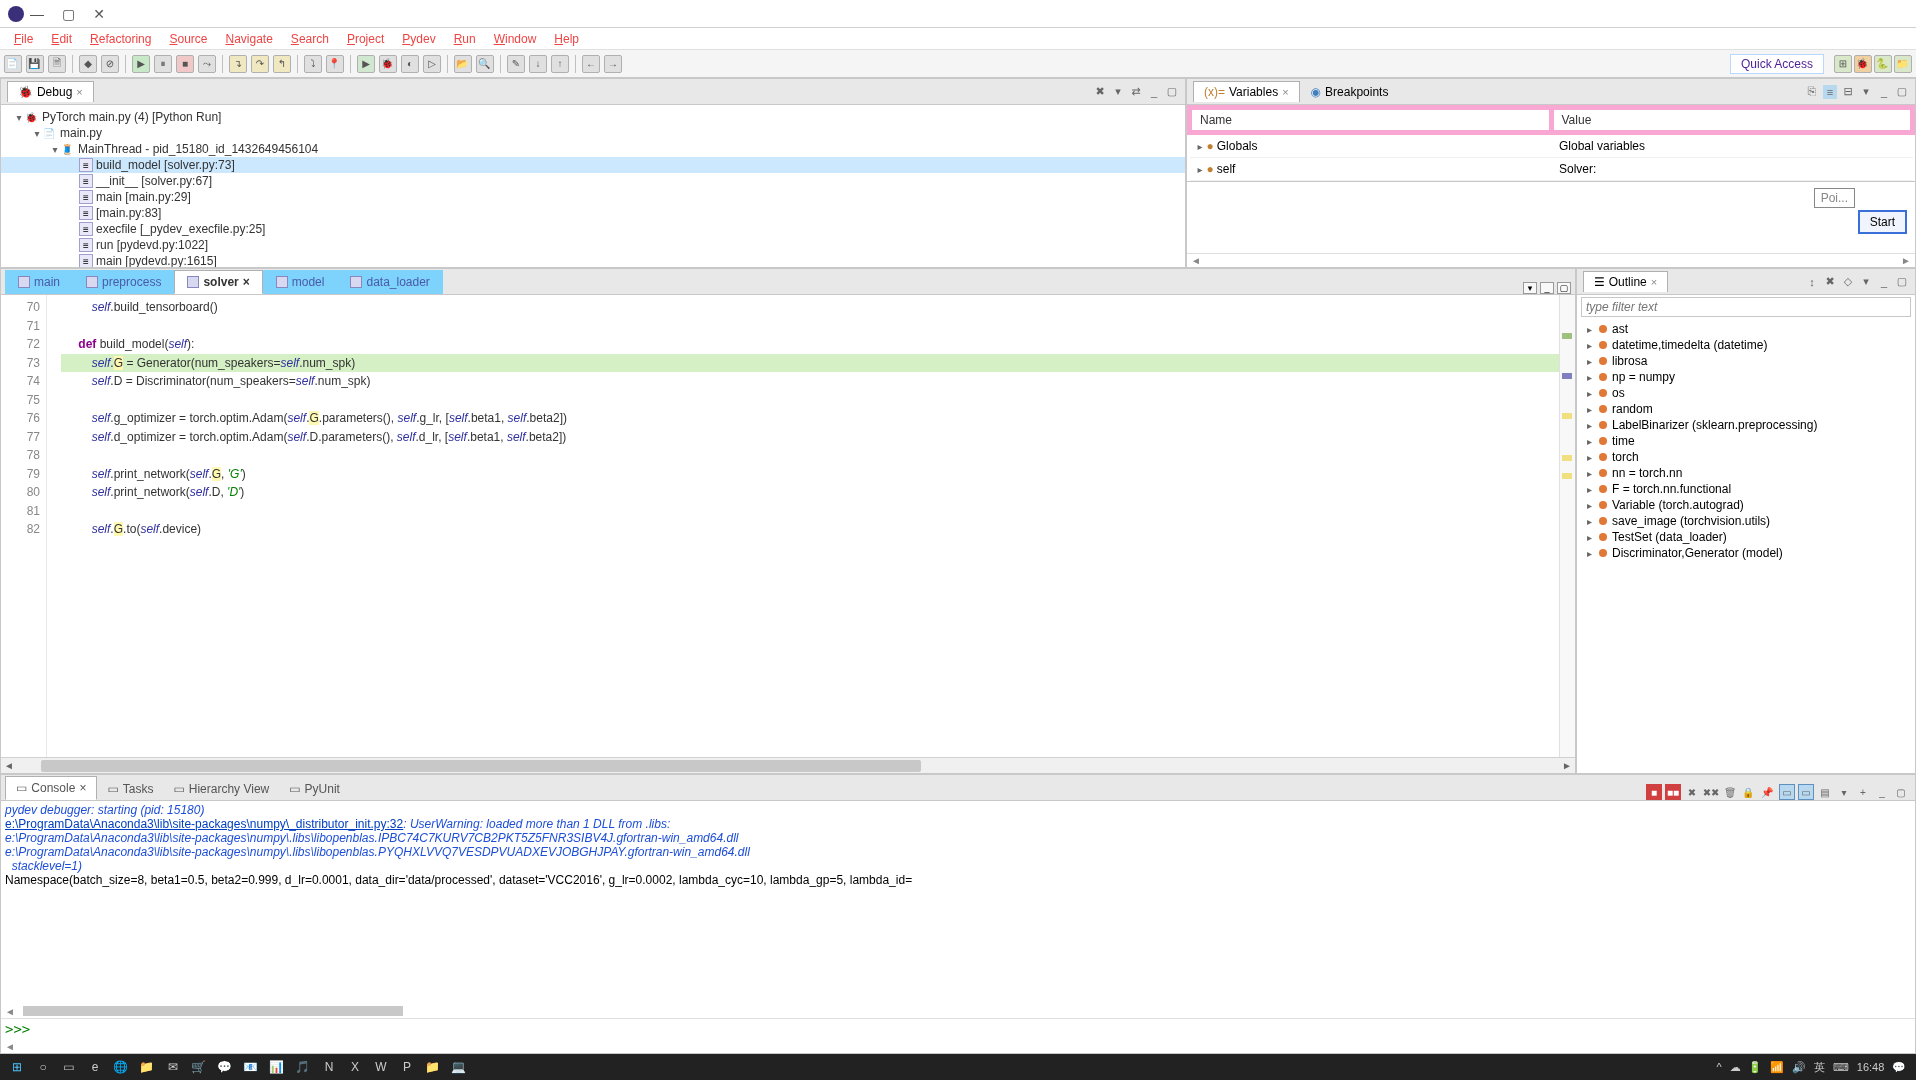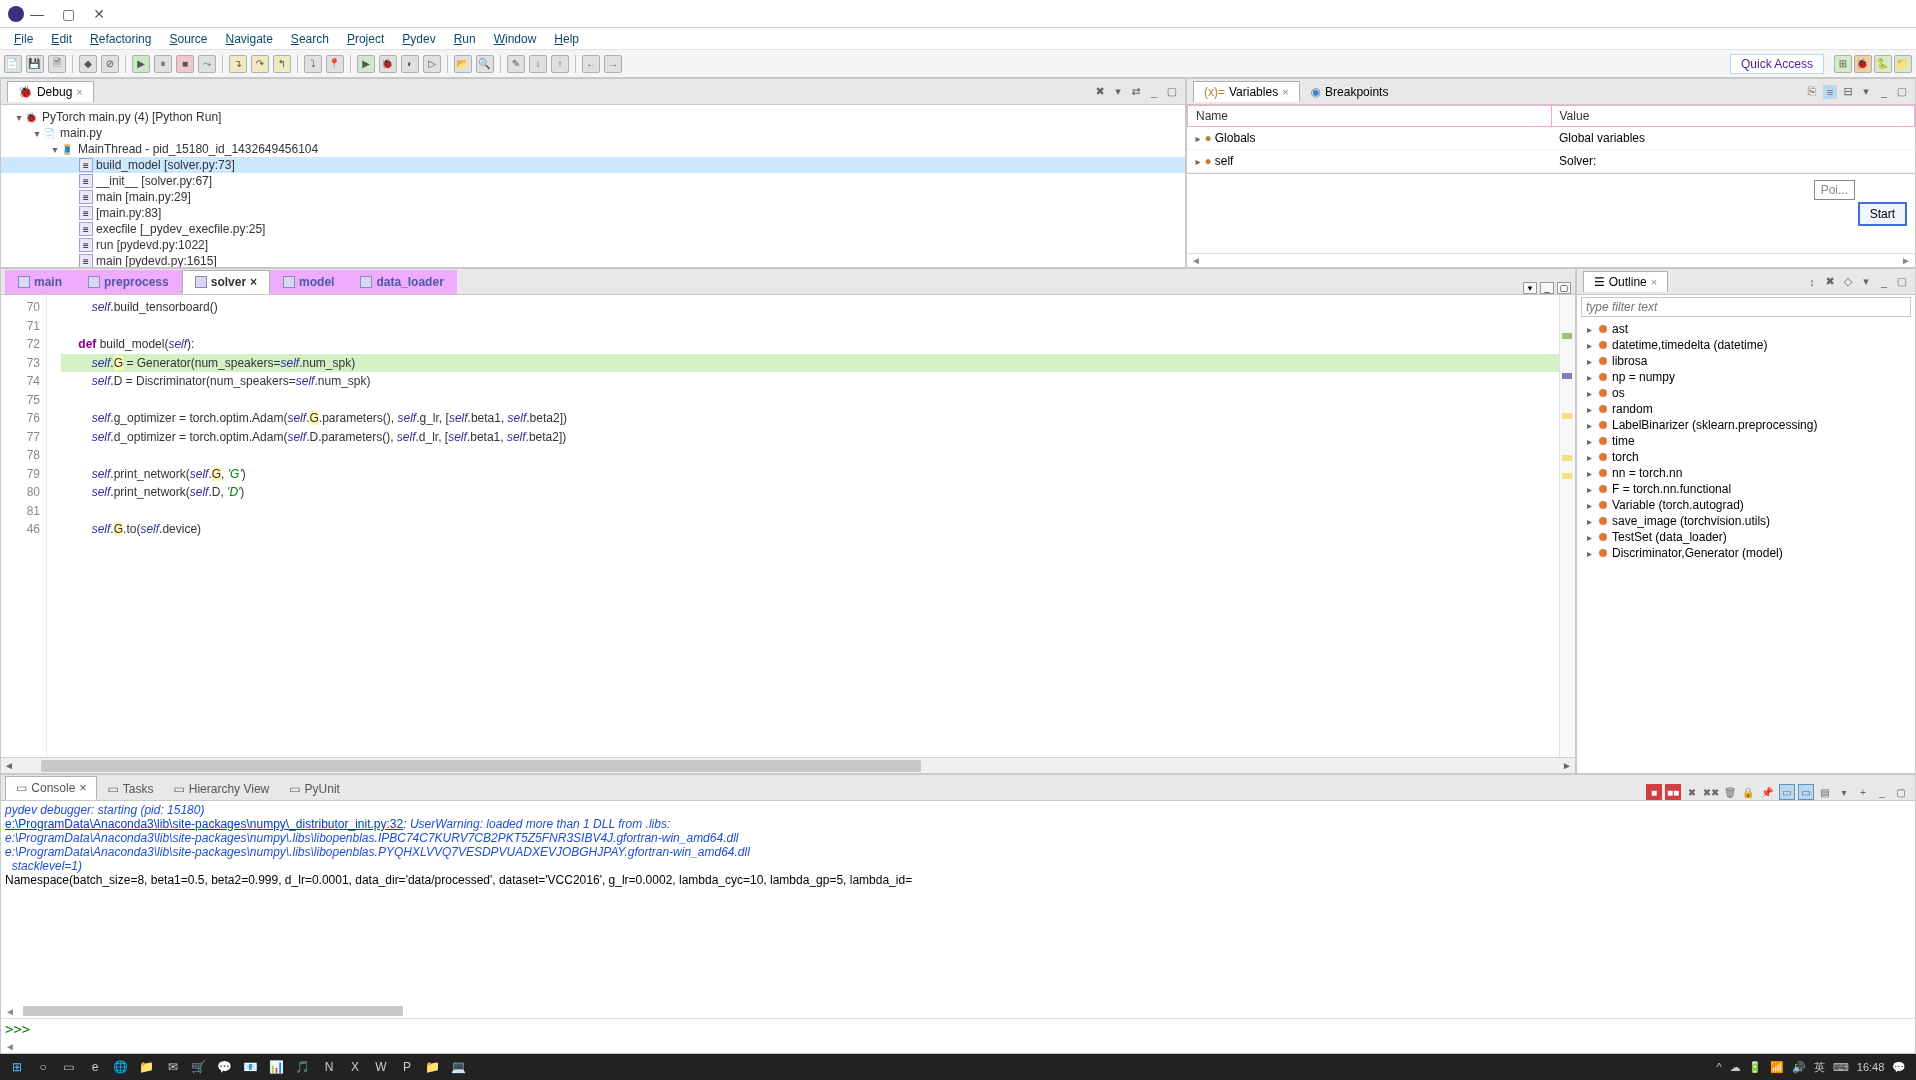--- a/index.html
+++ b/index.html
@@ -5,21 +5,21 @@
 * { margin: 0; padding: 0; box-sizing: border-box; font-family: "Segoe UI", Tahoma, sans-serif; font-size: 12px; }
 body { background: #f0f0f0; overflow: hidden; width: 1916px; height: 1080px; }
 
 .titlebar { height: 28px; background: #fff; display: flex; align-items: center; padding: 0 8px; border-bottom: 1px solid #d0d0d0; }
 .titlebar .app-icon { width: 16px; height: 16px; background: #3a2f7a; border-radius: 50%; margin-right: 6px; }
 .titlebar .title-text { flex: 1; color: #333; }
 .titlebar .wincontrols { display: flex; gap: 18px; padding-right: 4px;}
 .titlebar .wincontrols span { color: #555; cursor: pointer; font-size: 14px; }
 
 .menubar { height: 22px; background: #fff; display: flex; align-items: center; padding: 0 6px; gap: 2px; border-bottom: 1px solid #e0e0e0;}
-.menubar .menu-item { padding: 2px 8px; color: #0c4a6e; cursor: pointer; }
+.menubar .menu-item { padding: 2px 8px; color: #ef4444; cursor: pointer; }
 
 .toolbar { height: 28px; background: #f5f5f5; border-bottom: 1px solid #c8c8c8; display: flex; align-items: center; padding: 0 4px; gap: 4px; }
 .toolbar .tb-btn { width: 18px; height: 18px; background: #e0e0e0; border: 1px solid #b0b0b0; border-radius: 2px; cursor: pointer; display:inline-flex; align-items:center; justify-content:center; font-size:10px; color:#555;}
 .toolbar .tb-sep { width: 1px; height: 18px; background: #c0c0c0; margin: 0 2px; }
 .toolbar .quick-access { margin-left: auto; border: 1px solid #b8d8ff; background:#fff; padding: 2px 10px; color:#4c1d95; }
 .toolbar .persp-btns { display:flex; gap:2px; margin-left:6px;}
 .toolbar .persp-btns .tb-btn { background:#d8e8c8;}
 
 .workbench { display: flex; flex-direction: column; height: calc(1080px - 28px - 22px - 28px - 26px); }
 
@@ -37,34 +37,34 @@
 .tree-row .indent { display:inline-block; }
 .tree-row .twisty { width:12px; text-align:center; color:#666; font-size:10px; cursor:pointer;}
 .tree-row .icon { width:14px; height:14px; margin-right:3px; display:inline-flex; align-items:center; justify-content:center; font-size:10px;}
 .tree-row.selected { background:#cce8ff; }
 .tree-row .label { color:#333; }
 .stack-icon { background:#e8e8f8; border:1px solid #a0a0d0; }
 
 .vars-panel { width: 730px; background:#fff; border:1px solid #c8c8c8; display:flex; flex-direction:column;}
 .vars-table { flex:0 0 auto; }
 .vars-table table { width:100%; border-collapse: collapse; }
-.vars-table th { text-align:left; padding: 3px 8px; background:#fff; border:1px solid #f9a8d4; color:#333; font-weight:normal;}
+.vars-table th { text-align:left; padding: 3px 8px; background:#fff; border:5px solid #f9a8d4; color:#333; font-weight:normal;}
 .vars-table td { padding: 4px 8px; border-bottom: 1px solid #f0f0f0; }
 .vars-table .twisty { color:#666; font-size:10px; margin-right:4px;}
 .vars-table .var-icon { color:#c08030; margin-right:3px;}
 .vars-detail { flex:1; border-top:1px solid #c8c8c8; padding:4px; background:#fff; position:relative;}
 .vars-detail .poi-box { position:absolute; right:60px; top:6px; border:1px solid #888; background:#fff; padding:2px 6px; color:#888; }
 .vars-detail .start-btn { position:absolute; right:8px; top:28px; border:2px solid #3a6ed8; background:#f0f4fc; padding:3px 10px; cursor:pointer;text-align:center;}
 .vars-bottom-scroll { height:14px; border-top:1px solid #e0e0e0; display:flex; align-items:center; }
 .vars-bottom-scroll .scroll-arrow{ color:#888; padding:0 4px; font-size:10px;}
 
 .mid-row { display:flex; flex:1; min-height:0; }
 .editor-area { flex:1; background:#fff; border:1px solid #c8c8c8; display:flex; flex-direction:column; min-width:0;}
 .editor-tabs { height:26px; background:#e8e8e8; display:flex; align-items:flex-end; border-bottom:1px solid #c8c8c8; padding-left:4px;}
-.editor-tabs .etab { padding:4px 12px; background:#f0abfc; border:1px solid transparent; display:flex; align-items:center; gap:4px; cursor:pointer; color:#4a5aa8;font-weight:bold;}
+.editor-tabs .etab { padding:4px 12px; background:#7dd3fc; border:1px solid transparent; display:flex; align-items:center; gap:4px; cursor:pointer; color:#4a5aa8;}
 .editor-tabs .etab.active { background:#fff; border:1px solid #b0b0b0; border-bottom:1px solid #fff; font-weight:bold; color:#333;}
 .editor-tabs .etab .file-icon { width:12px; height:12px; background:#d8d8f0; border:1px solid #8888c0;}
 .editor-tabs .min-max { margin-left:auto; display:flex; gap:3px; padding-right:4px;}
 .editor-tabs .min-max span{ border:1px solid #999; width:14px; height:12px; cursor:pointer; font-size:9px; text-align:center; background:#f8f8f8;}
 
 .code-wrap { flex:1; display:flex; overflow:hidden; font-family: Consolas, monospace; font-size:15px; position:relative;}
 .gutter { width:46px; background:#fff; border-right:1px solid #e8e8e8; text-align:right; padding:3px 6px 3px 0; color:#888; user-select:none;}
 .gutter .ln { height:18.5px; line-height:18.5px;}
 .folding { width:14px; background:#fff; }
 .code-body { flex:1; padding:3px 0; white-space:pre; overflow:hidden; color:#333;}
@@ -339,21 +339,21 @@
             <div class="ln">72</div>
             <div class="ln">73</div>
             <div class="ln">74</div>
             <div class="ln">75</div>
             <div class="ln">76</div>
             <div class="ln">77</div>
             <div class="ln">78</div>
             <div class="ln">79</div>
             <div class="ln">80</div>
             <div class="ln">81</div>
-            <div class="ln">46</div>
+            <div class="ln">82</div>
           </div>
         <div class="folding"></div>
         <div class="code-body" id="code-body"><div class="code-line">        <span class="self">self</span>.build_tensorboard()</div><div class="code-line">&nbsp;</div><div class="code-line">    <span class="kw">def</span> <span class="fn">build_model</span>(<span class="self">self</span>):</div><div class="code-line hl">        <span class="self">self</span>.<span class="hl-y">G</span> = Generator(num_speakers=<span class="self">self</span>.num_spk)</div><div class="code-line">        <span class="self">self</span>.D = Discriminator(num_speakers=<span class="self">self</span>.num_spk)</div><div class="code-line">&nbsp;</div><div class="code-line">        <span class="self">self</span>.g_optimizer = torch.optim.Adam(<span class="self">self</span>.<span class="hl-y">G</span>.parameters(), <span class="self">self</span>.g_lr, [<span class="self">self</span>.beta1, <span class="self">self</span>.beta2])</div><div class="code-line">        <span class="self">self</span>.d_optimizer = torch.optim.Adam(<span class="self">self</span>.D.parameters(), <span class="self">self</span>.d_lr, [<span class="self">self</span>.beta1, <span class="self">self</span>.beta2])</div><div class="code-line">&nbsp;</div><div class="code-line">        <span class="self">self</span>.print_network(<span class="self">self</span>.<span class="hl-y">G</span>, <span class="str">'G'</span>)</div><div class="code-line">        <span class="self">self</span>.print_network(<span class="self">self</span>.D, <span class="str">'D'</span>)</div><div class="code-line">&nbsp;</div><div class="code-line">        <span class="self">self</span>.<span class="hl-y">G</span>.to(<span class="self">self</span>.device)</div></div>
         <div class="overview-ruler">
           <div class="mark" style="top:38px; background:#a0c080"></div>
           <div class="mark" style="top:78px; background:#8080c0"></div>
           <div class="mark" style="top:118px; background:#f0e080"></div>
           <div class="mark" style="top:160px; background:#f0e080"></div>
           <div class="mark" style="top:178px; background:#f0e080"></div>
         </div>

